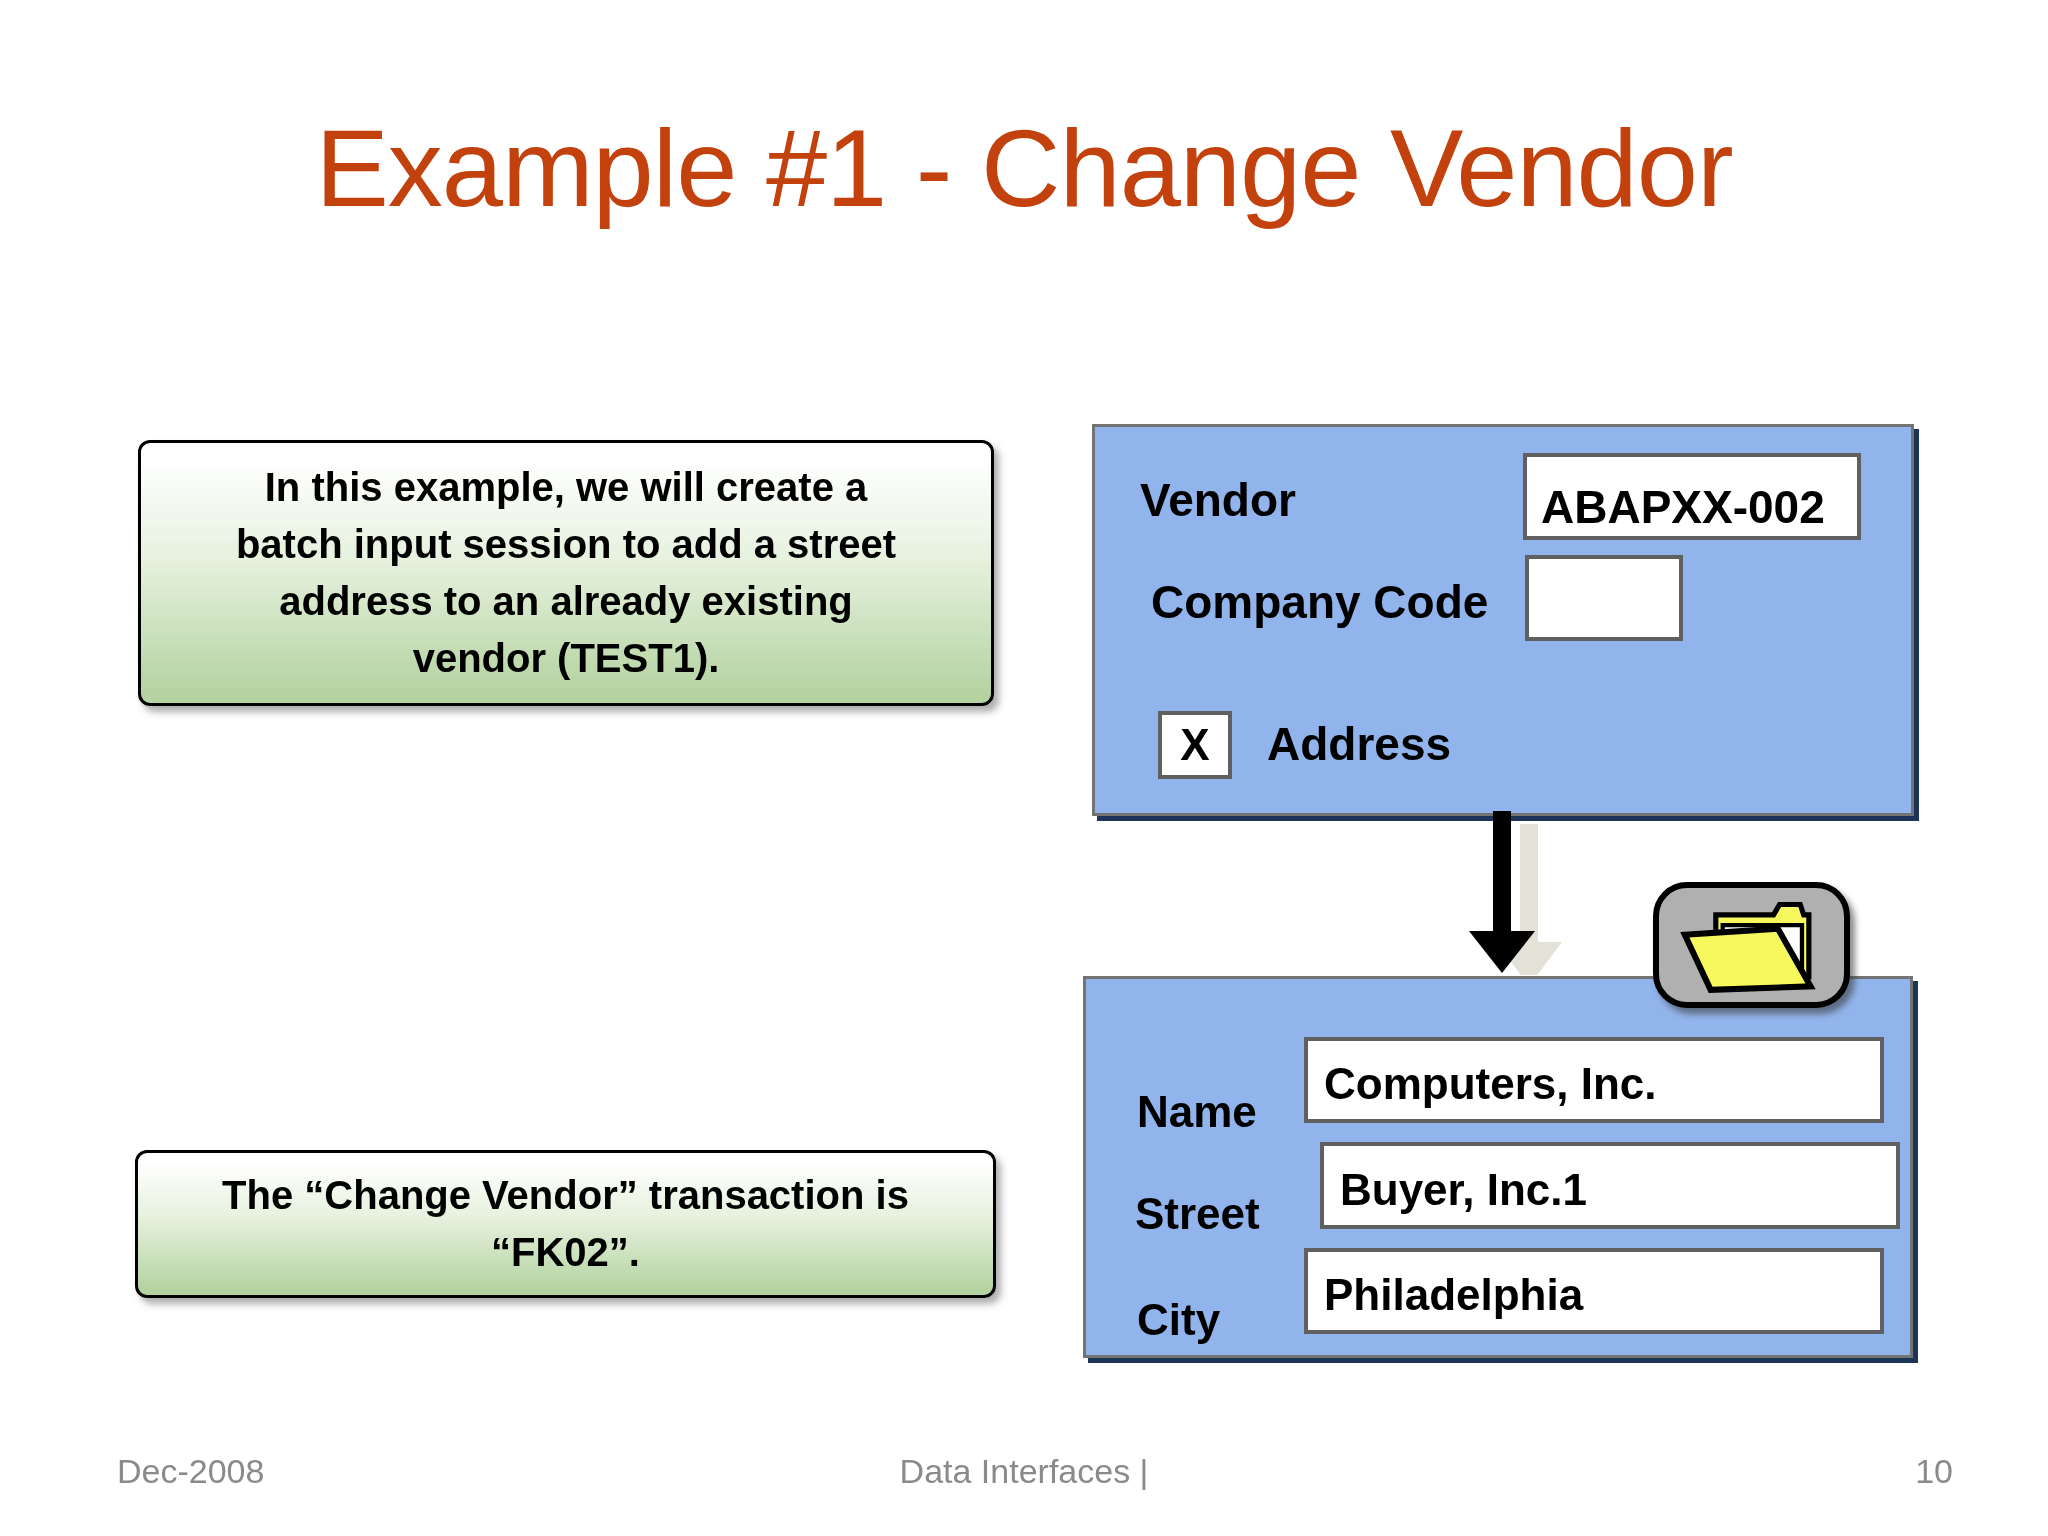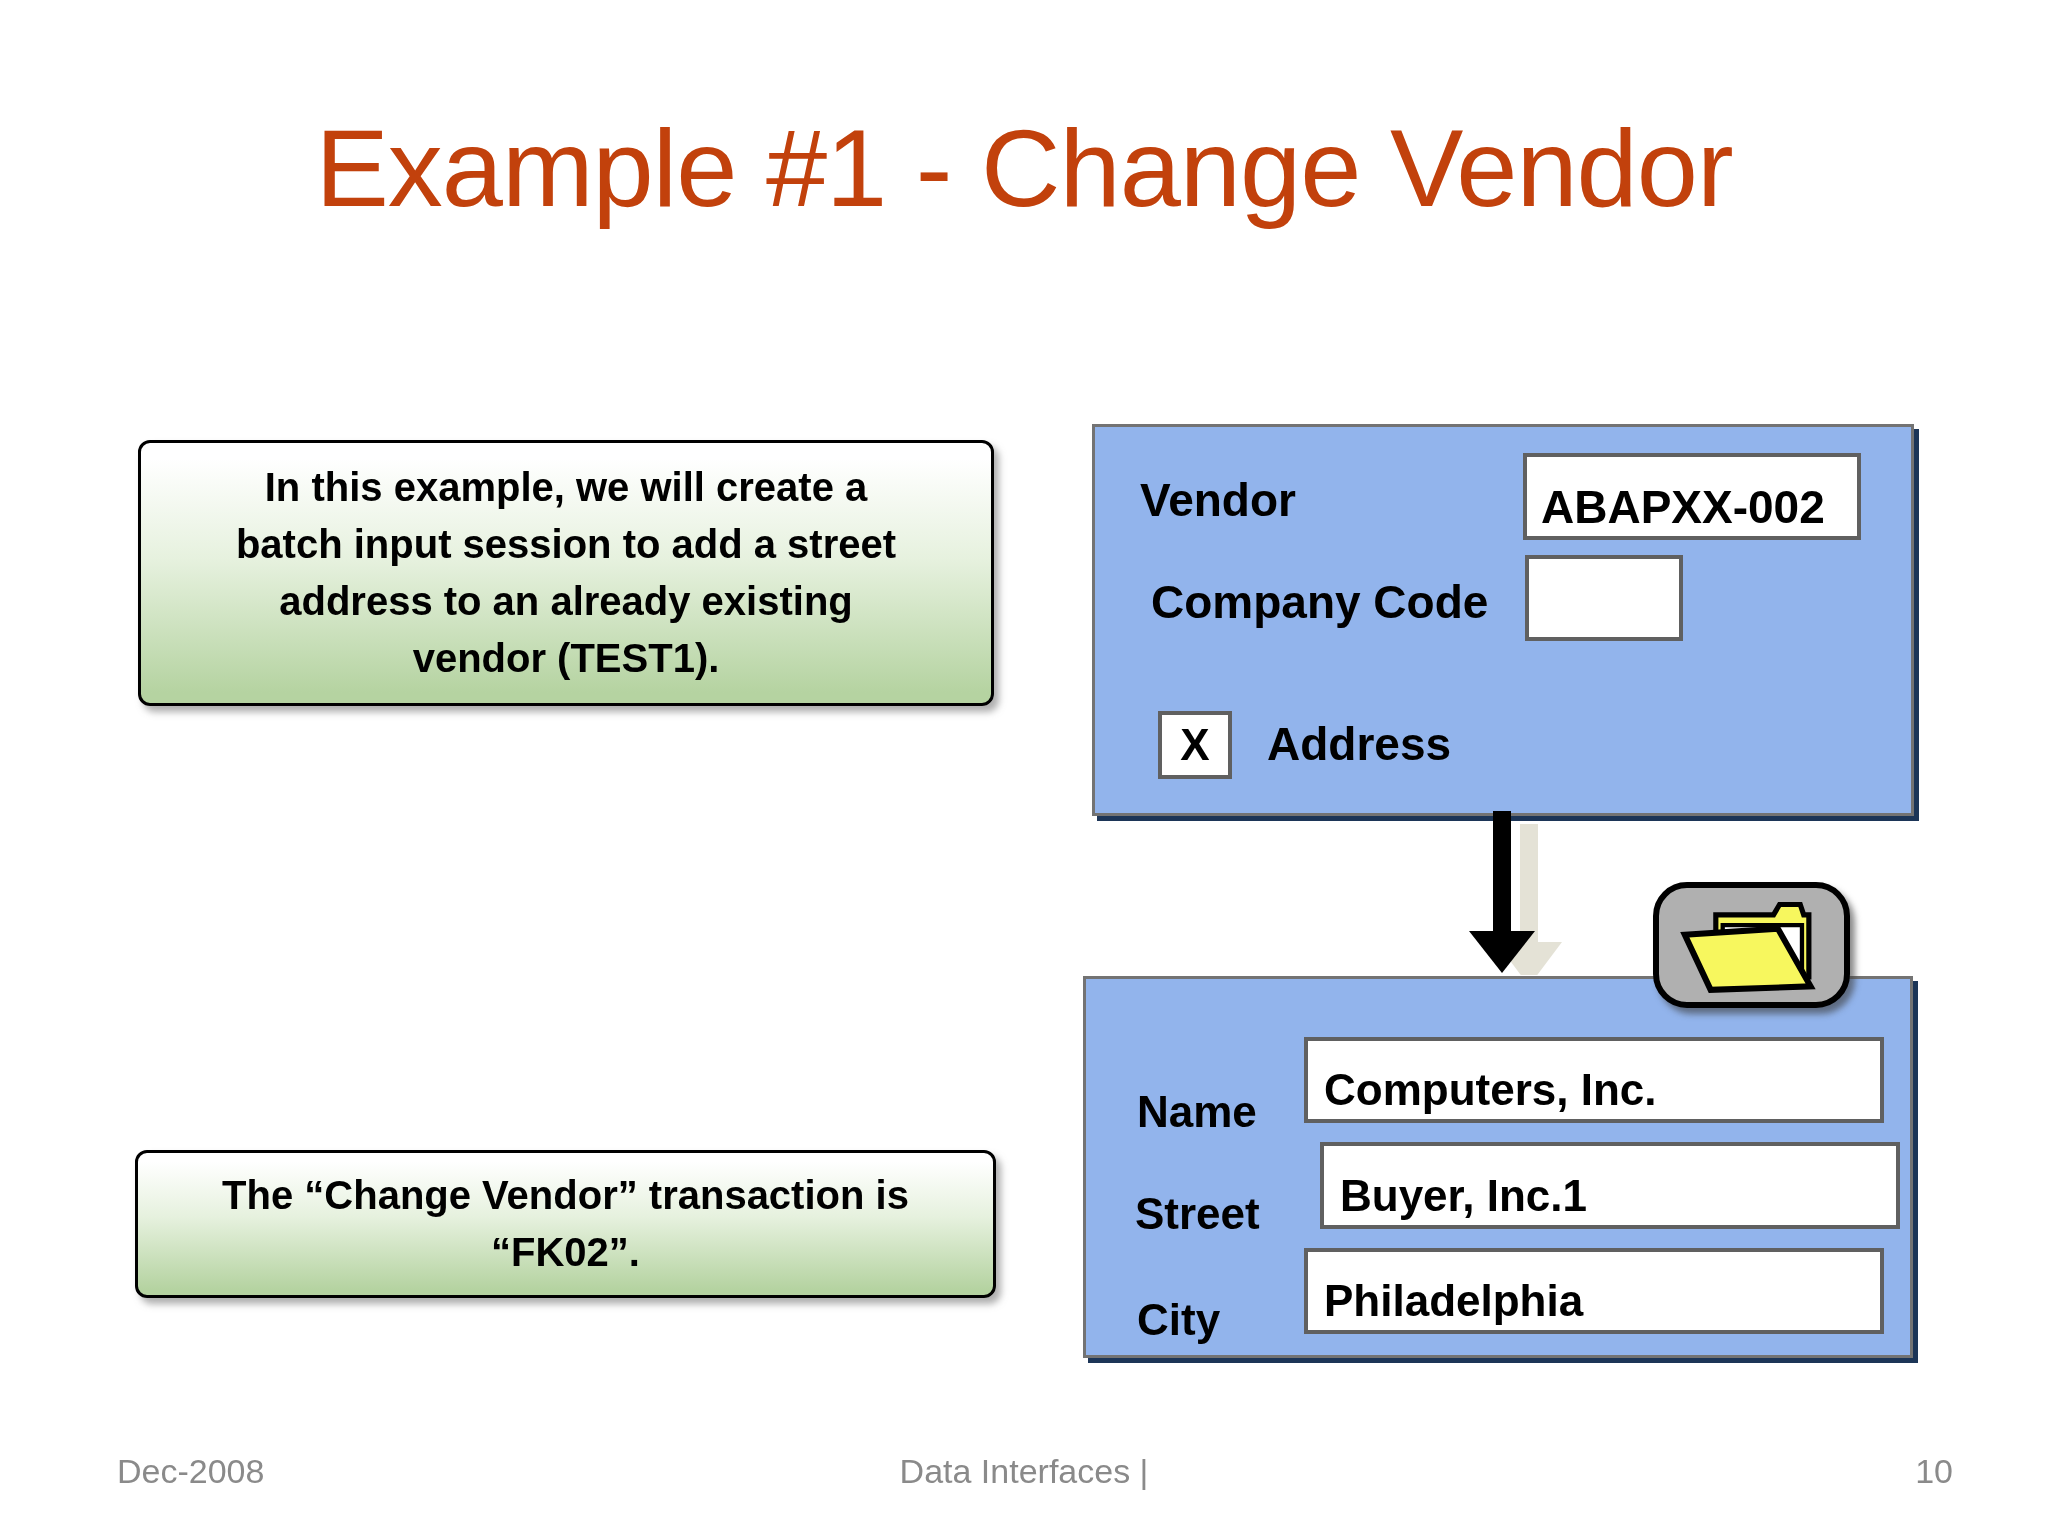--- a/index.html
+++ b/index.html
@@ -29,21 +29,21 @@
   }
   .panel-vendor{left:1092px;top:424px;width:816px;height:386px;}
   .panel-address{left:1083px;top:976px;width:824px;height:376px;}
   .lbl{position:absolute;font-weight:700;font-size:46px;white-space:nowrap;}
   .panel-address .lbl{font-size:44px;margin-top:20px;}
   .field{
     position:absolute;background:#ffffff;border:4px solid #606060;
     display:flex;align-items:center;font-weight:700;font-size:46px;
     box-sizing:border-box;padding-left:14px;
   }
-  .panel-address .field{font-size:44px;align-items:flex-end;padding-left:16px;padding-bottom:4px;}
+  .panel-address .field{font-size:44px;align-items:flex-end;padding-left:16px;padding-bottom:10px;}
   .vendor-lbl{left:45px;top:46px;}
   .vendor-field{left:428px;top:26px;width:338px;height:87px;padding-top:20px;}
   .company-lbl{left:56px;top:148px;}
   .company-field{left:430px;top:128px;width:158px;height:86px;}
   .checkbox{
     position:absolute;left:63px;top:284px;width:66px;height:60px;
     background:#fff;border:4px solid #606060;box-sizing:content-box;
     display:flex;align-items:center;justify-content:center;
     font-weight:700;font-size:44px;
   }

